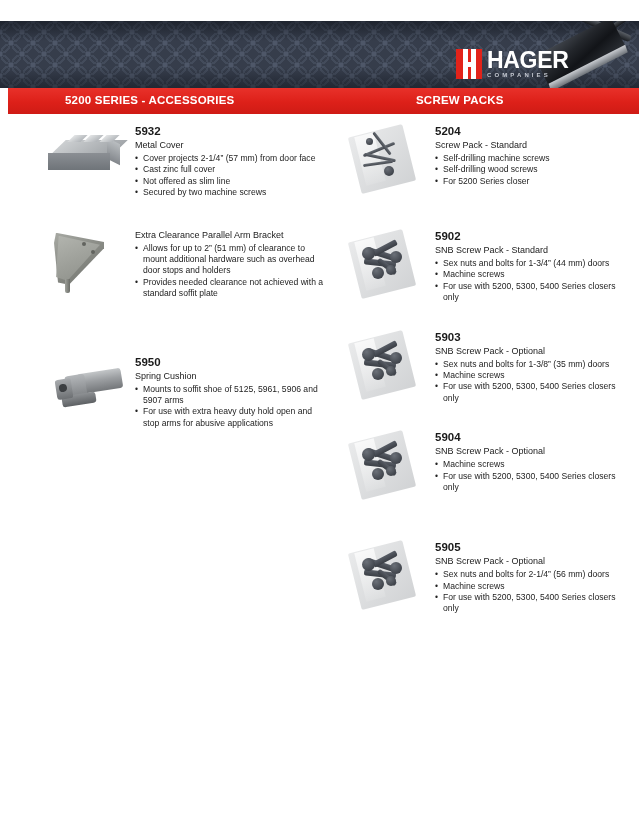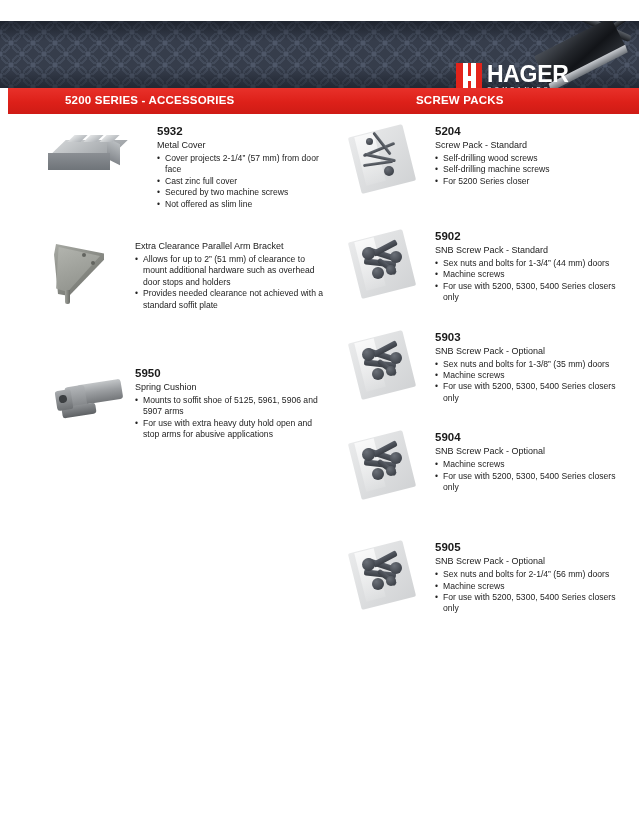--- a/index.html
+++ b/index.html
@@ -73,21 +73,21 @@
     width: 40px; height: 5px;
     left: 92px; top: -2px;
     background: linear-gradient(180deg, #4d5258, #17191d);
     transform: rotate(-34deg);
     border-radius: 3px;
   }
 
   
   .logo {
     position: absolute;
-    left: 456px; top: 41px;
+    left: 456px; top: 27px;
     display: flex;
     align-items: center;
   }
   .logo-mark {
     width: 26px; height: 30px;
     background: #e2231a;
     position: relative;
     flex: 0 0 auto;
   }
   .logo-mark::before {
@@ -372,39 +372,39 @@
   </div>
 </div>
 
 <div class="section-bar">
   <div class="section-title left">5200 SERIES - ACCESSORIES</div>
   <div class="section-title right">SCREW PACKS</div>
 </div>
 
 <div class="column left">
 
-  <div class="product" style="margin-bottom:28px;gap:22px;">
+  <div class="product" style="margin-bottom:28px;">
     <div class="product-figure">
       <div class="fig-cover">
         <div class="top"></div>
           <div class="side"></div>
           <div class="front"></div>
         <div class="tab t1"></div>
           <div class="tab t2"></div>
           <div class="tab t3"></div>
       </div>
     </div>
     <div class="product-info">
       <div class="product-number">5932</div>
       <div class="product-name">Metal Cover</div>
       <ul class="bullets">
         <li>Cover projects 2-1/4” (57 mm) from door face</li>
         <li>Cast zinc full cover</li>
+        <li>Not offered as slim line</li>
         <li>Secured by two machine screws</li>
-        <li>Not offered as slim line</li>
       </ul>
     </div>
   </div>
 
   <div class="product" style="margin-top:20px;margin-bottom:20px;">
     <div class="product-figure" style="height:88px;">
       <div class="fig-bracket">
         <div class="wedge"></div>
           <div class="face"></div>
         <div class="hole h1"></div>
@@ -455,22 +455,22 @@
         <div class="screw s3"></div>
           <div class="screw s4"></div>
         <div class="head h1"></div>
           <div class="head h2"></div>
       </div>
     </div>
     <div class="product-info">
       <div class="product-number">5204</div>
       <div class="product-name">Screw Pack - Standard</div>
       <ul class="bullets">
+        <li>Self-drilling machine screws</li>
         <li>Self-drilling wood screws</li>
-        <li>Self-drilling machine screws</li>
         <li>For 5200 Series closer</li>
       </ul>
     </div>
   </div>
 
   <div class="product" style="margin-bottom:24px;">
     <div class="product-figure">
       <div class="fig-bag snb">
         <div class="bag"></div>
           <div class="bag-sheen"></div>

